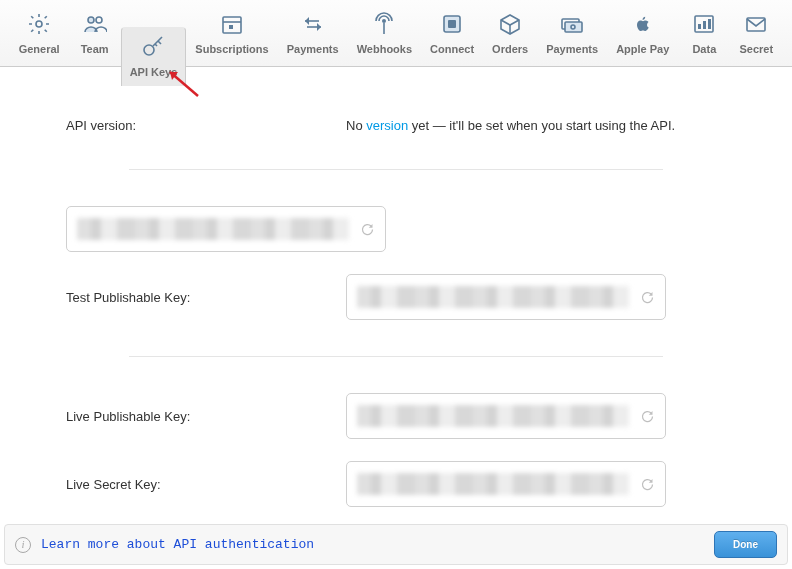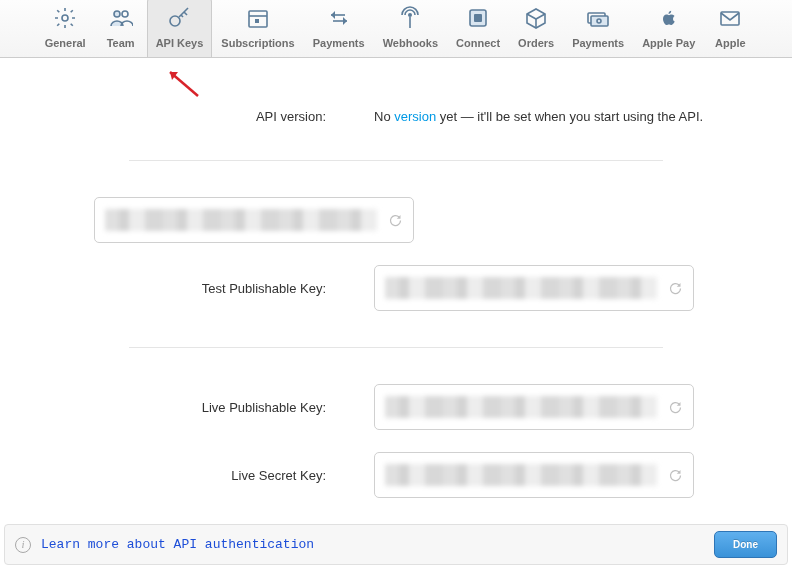--- a/index.html
+++ b/index.html
@@ -10,23 +10,23 @@
     background: #fff;
     width: 792px;
     height: 569px;
     position: relative;
     overflow: hidden;
   }
 
   
   .tabbar {
     display: flex;
-    align-items: flex-end;
+    align-items: center;
     justify-content: center;
-    height: 58px;
+    height: 67px;
     background: linear-gradient(#fdfdfd, #f4f4f4);
     border-bottom: 1px solid #ccc;
   }
   .tab {
     display: flex;
     flex-direction: column;
     align-items: center;
     justify-content: flex-end;
     padding: 6px 8px 8px 8px;
     min-width: 52px;
@@ -69,30 +69,28 @@
   }
   .row {
     display: flex;
     align-items: center;
     width: 660px;
     margin: 0 auto;
     padding: 11px 0;
   }
   .label-col {
     width: 280px;
-    text-align: right;
     padding-right: 20px;
     color: #333;
     font-size: 13px;
   }
   .value-col {
     flex: 1;
     font-size: 13px;
     color: #333;
-    margin-left: 28px;
   }
   .value-col a { color: #0099e5; text-decoration: none; }
 
   .divider {
     width: 534px;
     height: 1px;
     background: #e5e5e5;
     margin: 25px auto;
   }
 
@@ -286,29 +284,40 @@
 
   <div class="tab">
     <span class="tab-icon">
       <svg viewBox="0 0 24 24">
           <path class="fill" d="M16 13c0-2 1.5-3 1.5-3s-1-1.5-3-1.5c-1 0-2 .7-2.5.7s-1.5-.7-2.5-.7c-2 0-3.5 1.7-3.5 4.3 0 3 2 6.2 3.5 6.2.8 0 1.5-.6 2.5-.6s1.6.6 2.5.6c1.6 0 3.3-3.4 3.3-3.4s-1.8-.8-1.8-2.6zM13.5 7c.8-.9 .7-2.2.7-2.2s-1.3.1-2 1c-.7.8-.7 2-.7 2s1.3 0 2-.8z"></path>
         </svg>
     </span>
     <span class="tab-label">Apple Pay</span>
   </div>
 
+  <div class="tab">
+    <span class="tab-icon">
+      <svg viewBox="0 0 24 24">
+          <rect x="3" y="4" width="18" height="16" rx="1"></rect>
+          <rect x="6" y="12" width="3" height="5" class="fill"></rect>
+          <rect x="11" y="9" width="3" height="8" class="fill"></rect>
+          <rect x="16" y="7" width="3" height="10" class="fill"></rect>
+        </svg>
+    </span>
+    <span class="tab-label">Data</span>
+  </div>
 
   <div class="tab">
     <span class="tab-icon">
       <svg viewBox="0 0 24 24">
           <rect x="3" y="6" width="18" height="13" rx="1"></rect>
           <path d="M3 7l9 7 9-7"></path>
         </svg>
     </span>
-    <span class="tab-label">Apple</span>
+    <span class="tab-label">Secret</span>
   </div>
 </div>
 
 <svg class="arrow" viewBox="0 0 44 34">
   <line x1="40" y1="30" x2="12" y2="6" stroke="#d8232a" stroke-width="2.5"></line>
   <polygon points="12,6 20,6 14,14" fill="#d8232a"></polygon>
 </svg>
 
 <div class="content">
 

